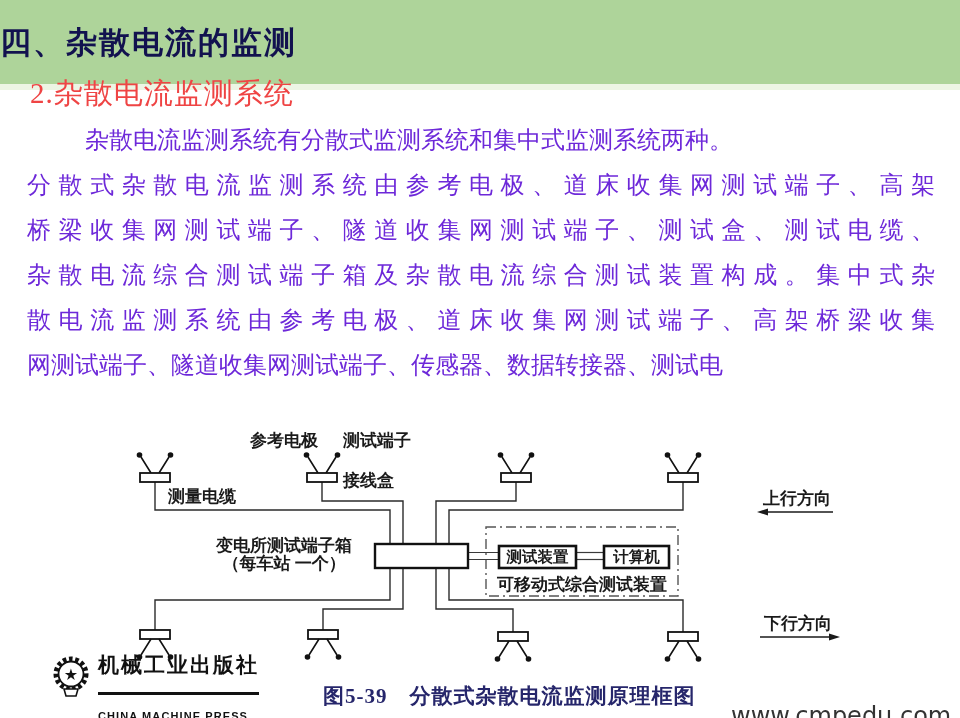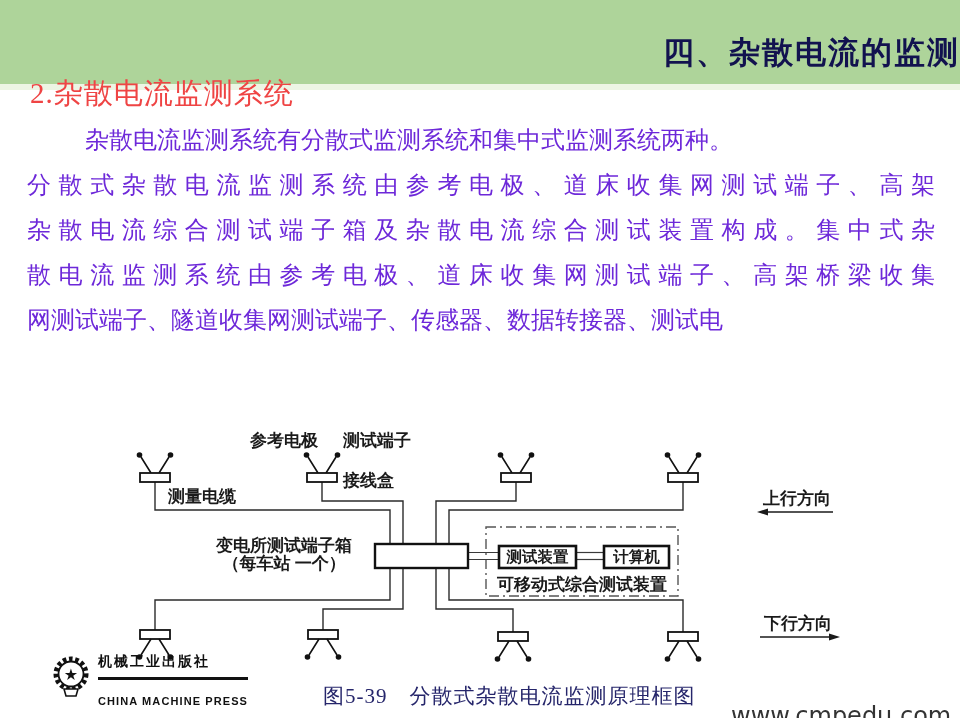--- a/index.html
+++ b/index.html
@@ -11,22 +11,22 @@
   
   .banner {
     position:absolute; left:0; top:0; width:960px; height:84px;
     background:var(--banner-green,#aed49a);
   }
   .banner-fade {
     position:absolute; left:0; top:84px; width:960px; height:6px;
     background:#edf5e4;
   }
   .slide-title {
-    position:absolute; left:0; top:32px; width:960px; margin:0;
-    text-align:right;
+    position:absolute; left:0; top:22px; width:960px; margin:0;
+    text-align:left;
     font-family:"Liberation Sans","DejaVu Sans",sans-serif;
     font-size:31px; font-weight:bold; letter-spacing:2px;
     color:var(--title-navy,#12124f);
   }
   
   .section-heading {
     position:absolute; left:30px; top:74px;
     font-size:29px; color:#ef4444; letter-spacing:1px;
   }
   .body-text {
@@ -55,50 +55,51 @@
   .dlabel-sm { font-size:15.5px; }
   .dir-line { stroke:#1a1a1a; stroke-width:1.5px; }
   .dir-head { fill:#1a1a1a; }
   
   .logo {
     position:absolute; left:50px; top:654px;
     display:flex; align-items:flex-start; gap:6px;
   }
   .pub-cn {
     font-family:"Liberation Sans","DejaVu Sans",sans-serif;
-    font-size:14px; font-weight:bold; color:#111; letter-spacing:2px;
-    border-bottom:3px solid #111; padding-bottom:8px; line-height:1.05;
+    font-size:21px; font-weight:bold; color:#111; letter-spacing:2px;
+    border-bottom:3px solid #111; padding-bottom:16px; line-height:1.05;
   }
   .pub-en {
     font-family:"Liberation Sans","DejaVu Sans",sans-serif;
     font-size:11px; font-weight:bold; color:#111; letter-spacing:1.1px;
     margin-top:15px;
   }
   .figure-caption {
     position:absolute; left:323px; top:682px;
-    font-size:21px; font-weight:normal; letter-spacing:1px;
+    font-size:21px; font-weight:bold; letter-spacing:1px;
     color:var(--caption-blue,#26266b);
   }
   .website {
     position:absolute; left:731px; top:670px;
     font-family:"DejaVu Sans","Liberation Sans",sans-serif;
     font-size:24px; color:#333333; cursor:pointer;margin-top:32px;
   }
 </style>
 </head>
 <body>
 
 <div class="banner"></div>
 <div class="banner-fade"></div>
 <h1 class="slide-title">四、杂散电流的监测</h1>
 
 <div class="section-heading">2.杂散电流监测系统</div>
 <div class="body-text">
   <div class="body-line">杂散电流监测系统有分散式监测系统和集中式监测系统两种。</div>
   <div class="body-line">分散式杂散电流监测系统由参考电极、道床收集网测试端子、高架</div>
+  <div class="body-line">桥梁收集网测试端子、隧道收集网测试端子、测试盒、测试电缆、</div>
   <div class="body-line">杂散电流综合测试端子箱及杂散电流综合测试装置构成。集中式杂</div>
   <div class="body-line">散电流监测系统由参考电极、道床收集网测试端子、高架桥梁收集</div>
   <div class="body-line">网测试端子、隧道收集网测试端子、传感器、数据转接器、测试电</div>
 </div>
 
 <svg class="diagram" viewBox="0 0 960 718" xmlns="http://www.w3.org/2000/svg">
 
   <g>
     <path class="wire" d="M155,482 L155,510 L390,510 L390,600 L155,600 L155,630"></path>
     <path class="wire" d="M322,482 L322,501 L403,501 L403,609 L323,609 L323,630"></path>

